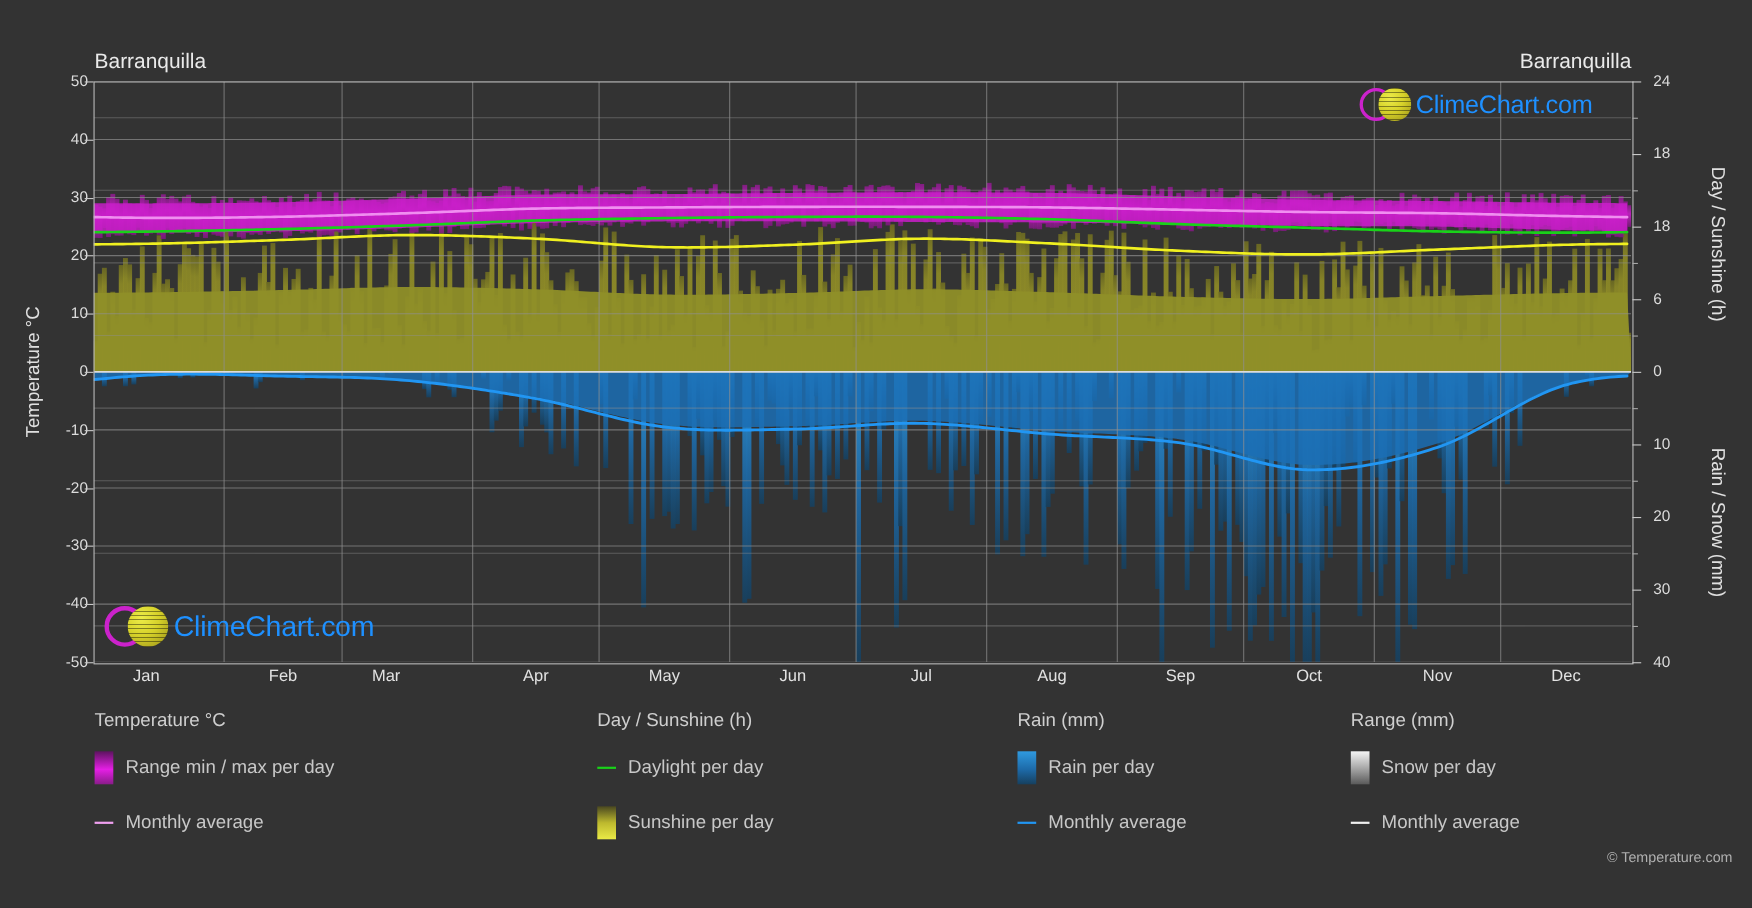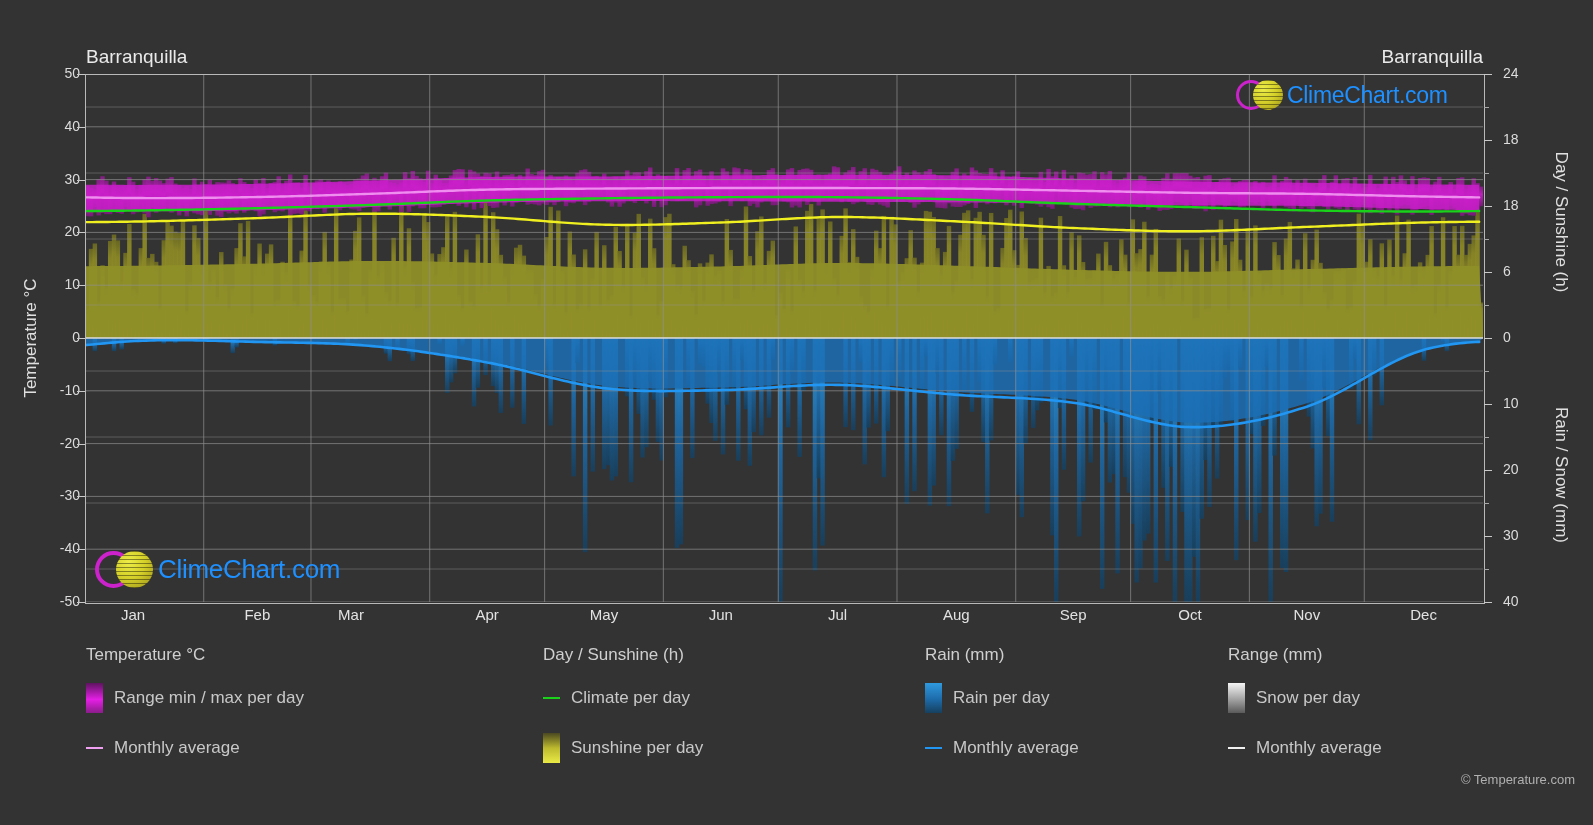--- a/index.html
+++ b/index.html
@@ -1329,21 +1329,21 @@
           </div>
           <div class="legend-label">Monthly average</div>
         </div>
       </div>
       <div class="legend-col" style="left: 543px;">
         <div class="legend-head">Day / Sunshine (h)</div>
         <div class="legend-row">
           <div class="swatch-line-wrap">
             <div class="swatch-line" style="background: rgb(25, 210, 25);"></div>
           </div>
-          <div class="legend-label">Climate per day</div>
+          <div class="legend-label">Daylight per day</div>
         </div>
         <div class="legend-row">
           <div class="swatch-box" style="background: linear-gradient(rgb(74, 72, 32) 0%, rgb(189, 185, 46) 50%, rgb(234, 234, 70) 100%);"></div>
           <div class="legend-label">Sunshine per day</div>
         </div>
       </div>
       <div class="legend-col" style="left: 925px;">
         <div class="legend-head">Rain (mm)</div>
         <div class="legend-row">
           <div class="swatch-box" style="background: linear-gradient(rgb(47, 154, 224) 0%, rgb(29, 106, 168) 55%, rgb(22, 64, 95) 100%);"></div>

